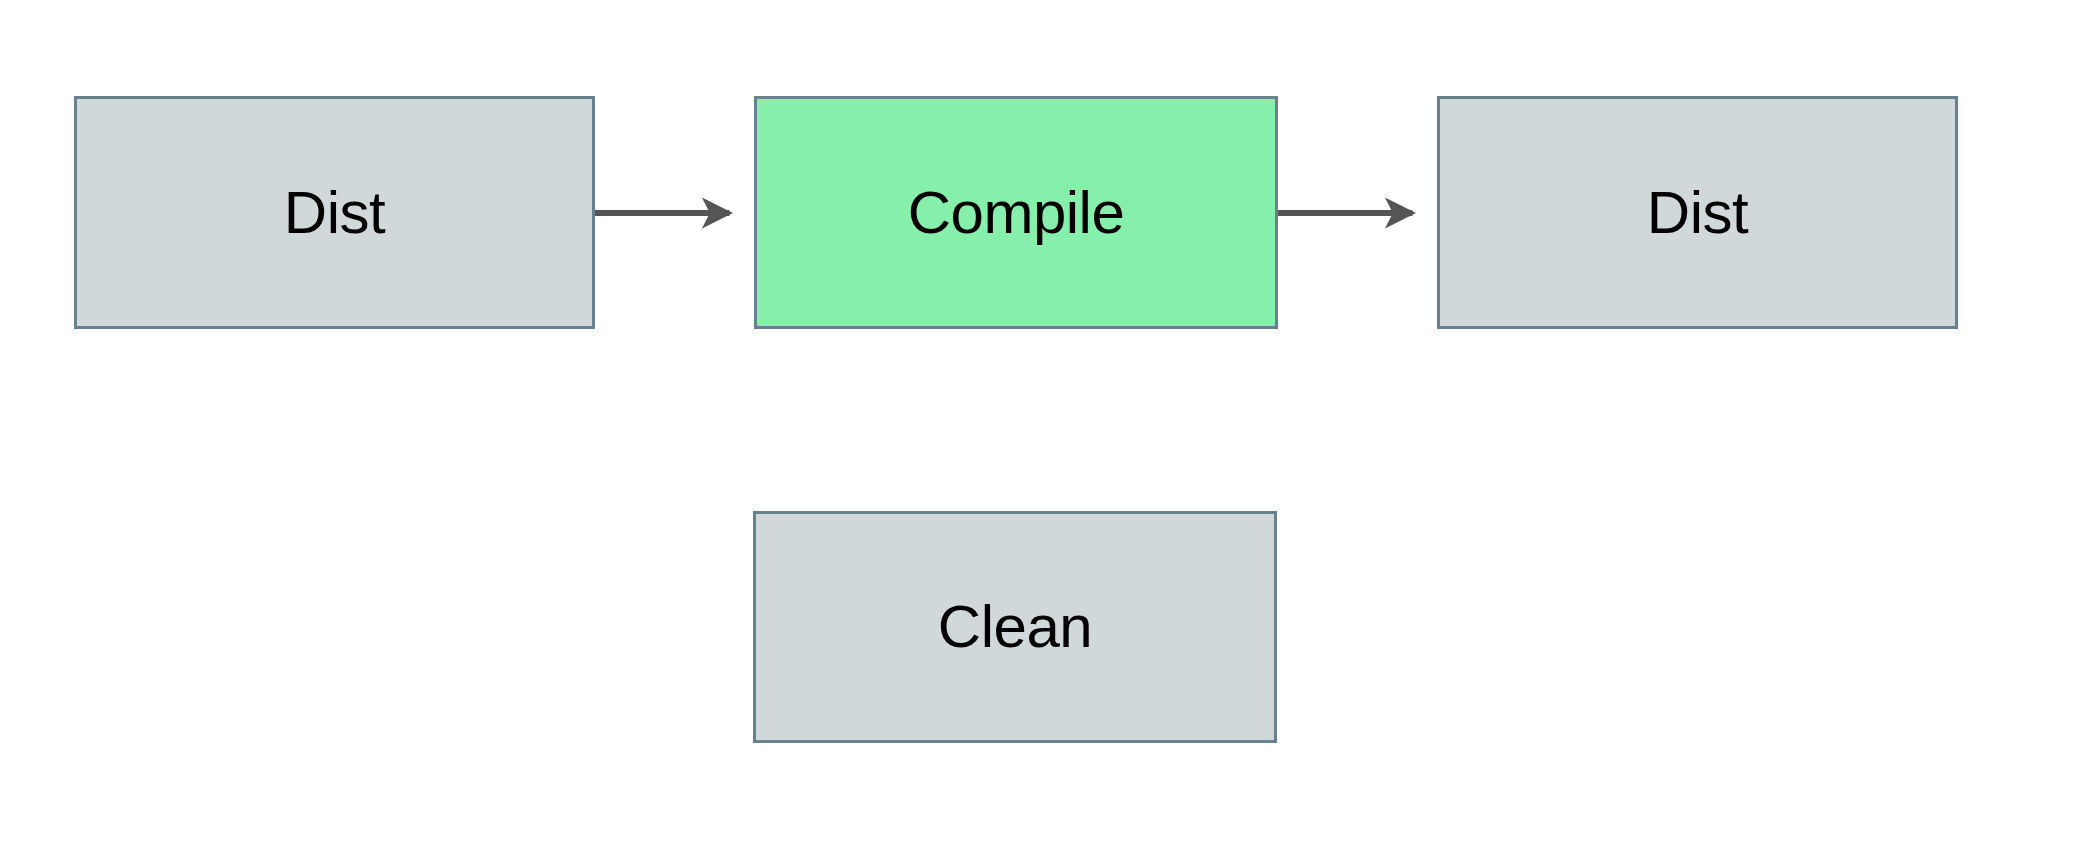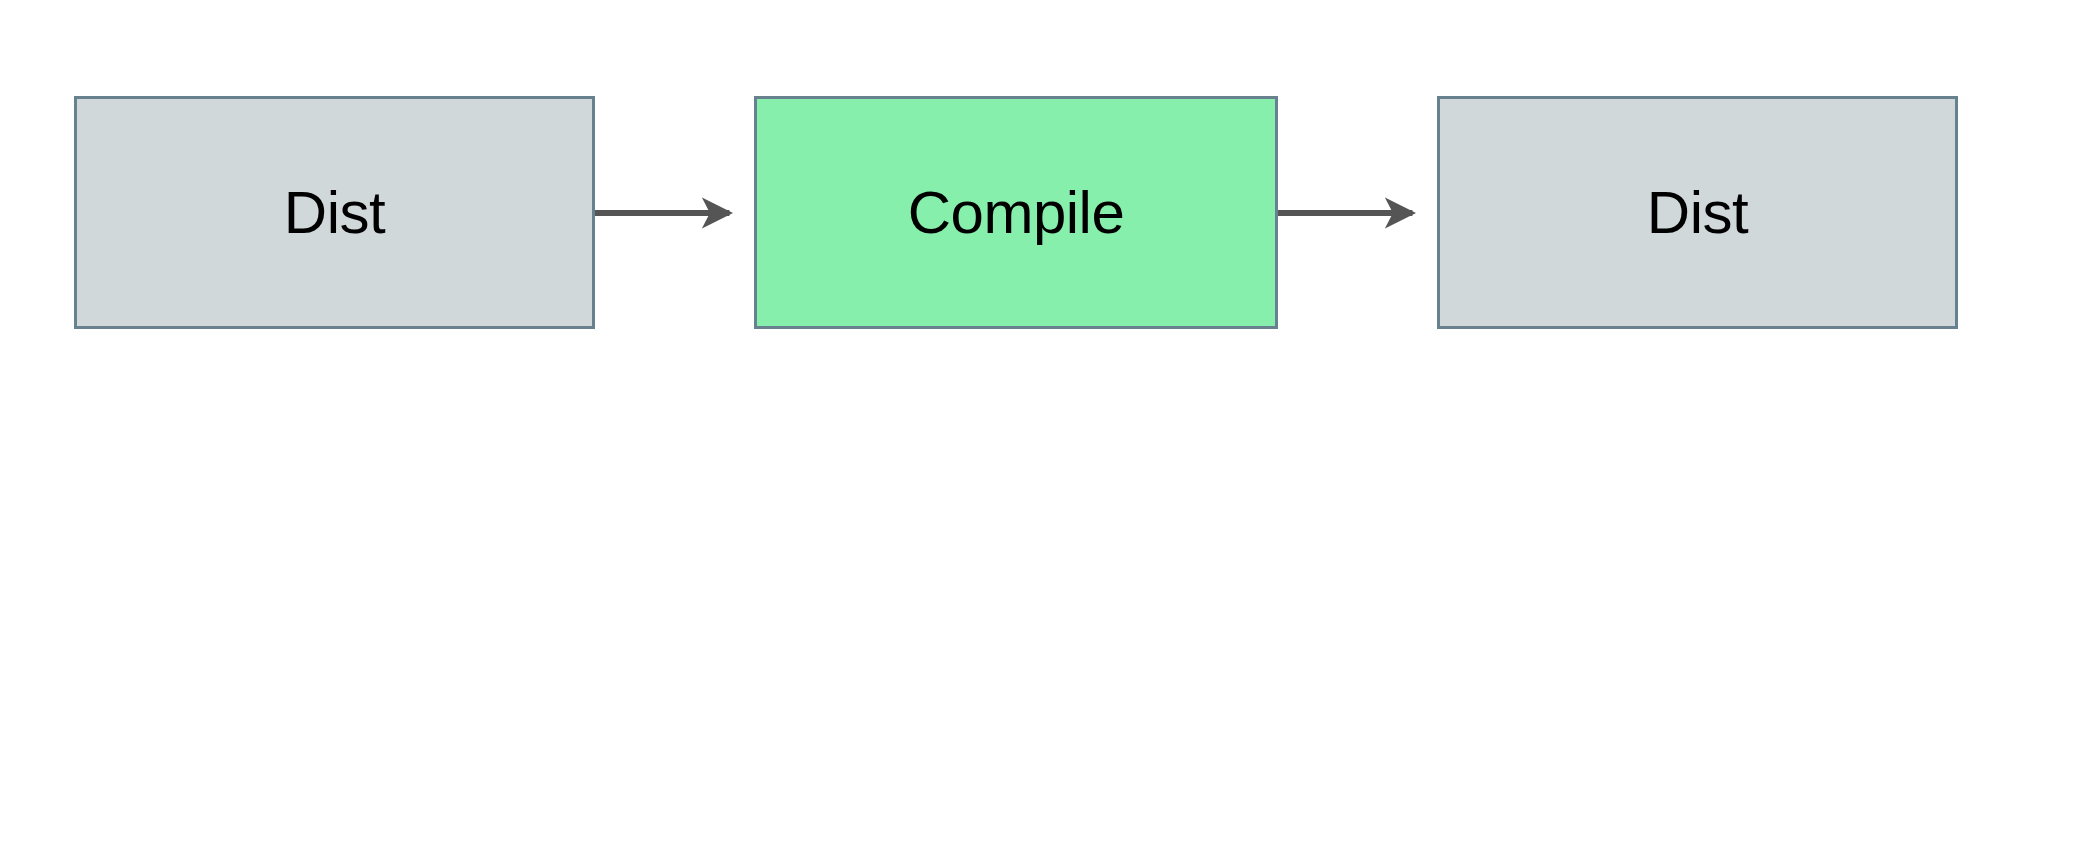--- a/index.html
+++ b/index.html
@@ -66,14 +66,17 @@
   </div>
 
   <div class="node" id="node-compile" style="left: 754px; top: 96px; width: 524px; height: 233px; background: #86efac; border-color: rgb(103, 129, 143); border-width: 3px;">
     <span class="node-label" style="color: rgb(0, 0, 0);">Compile</span>
   </div>
 
   <div class="node" id="node-init" style="left: 1437px; top: 96px; width: 521px; height: 233px; background: rgb(208, 216, 218); border-color: rgb(103, 129, 143); border-width: 3px;">
     <span class="node-label" style="color: rgb(0, 0, 0);">Dist</span>
   </div>
 
+  <div class="node" id="node-clean" style="left: 753px; top: 511px; width: 524px; height: 232px; background: rgb(208, 216, 218); border-color: rgb(103, 129, 143); border-width: 3px;">
+    <span class="node-label" style="color: rgb(0, 0, 0);">Clean</span>
+  </div>
 
 </div>
 
 </body></html>

